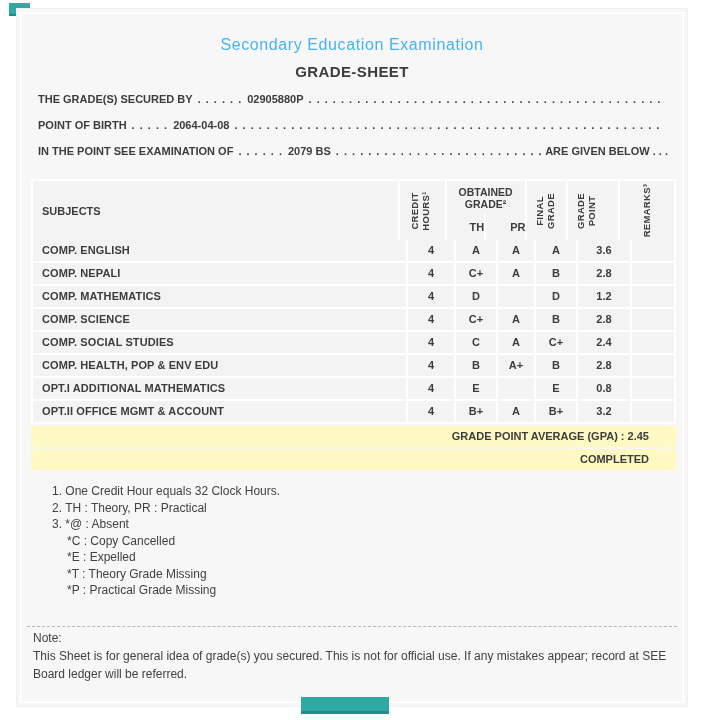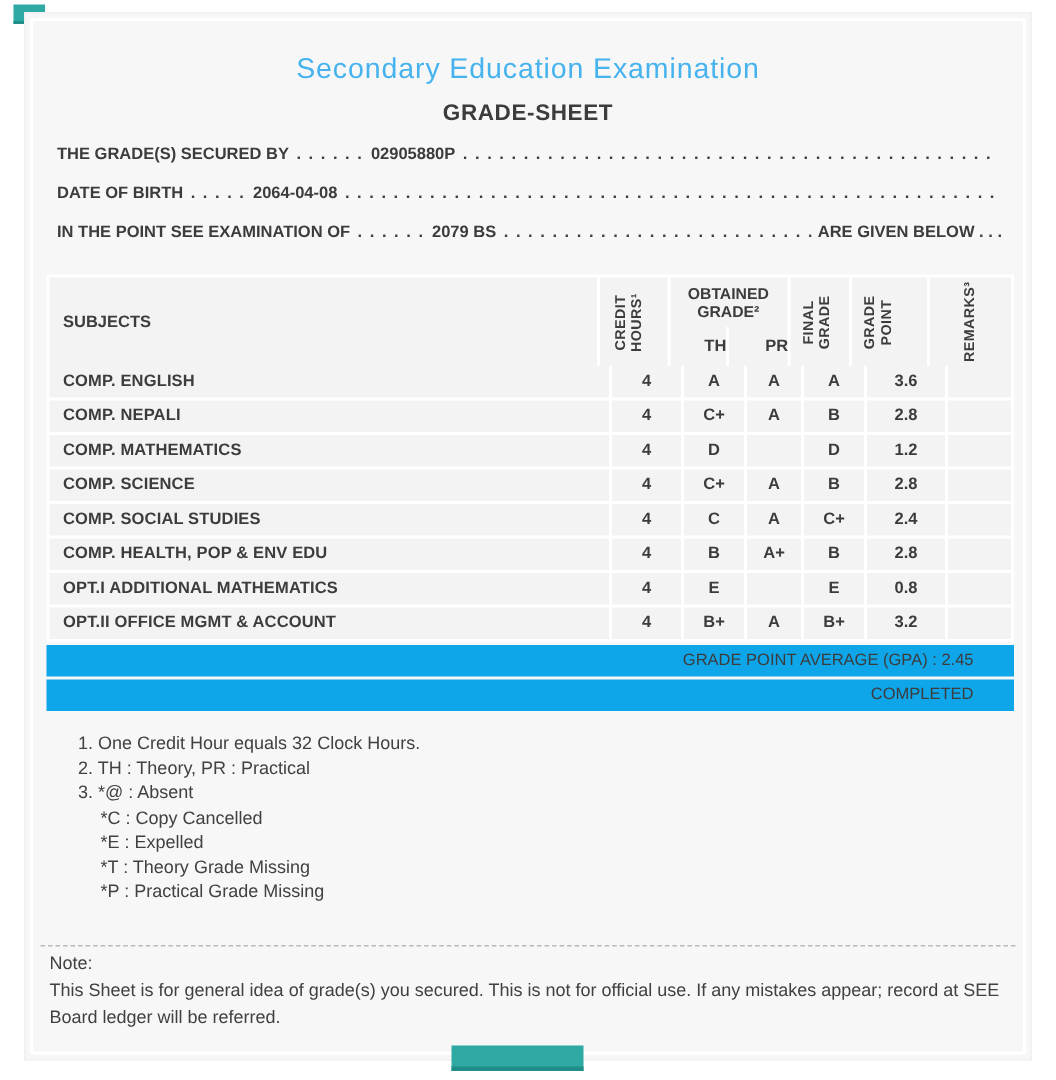--- a/index.html
+++ b/index.html
@@ -10,21 +10,21 @@
   
   .ph { background:#2fa9a3; border-bottom:3px solid #1f8e88; }
   .ph-top { position:absolute; left:9px; top:3px; width:21px; height:13px; border-bottom-width:2px; }
   .ph-bottom { position:absolute; left:301px; top:697px; width:88px; height:17px; }
 
   
   .card { position:absolute; left:16px; top:8px; width:672px; height:699px;
     background:#f7f7f7; border:1px solid #f0f0f0; padding:3px; }
   .card-inner { width:100%; height:100%; border:2px solid #ffffff; padding:0 4px; }
 
-  .title { margin-top:22px; text-align:center; font-size:19px; font-weight:normal;
+  .title { margin-top:22px; text-align:center; font-size:16px; font-weight:normal;
     color:#47b3ee; letter-spacing:0.6px; }
   .subtitle { margin-top:9px; text-align:center; font-size:15px; font-weight:bold;
     color:#3c3c3c; letter-spacing:0.4px; }
 
   
   .info-lines { margin:13px 10px 0 12px; }
   .info-line { display:flex; align-items:baseline; height:26px; font-size:11px;
     font-weight:bold; color:#3c3c3c; white-space:nowrap; }
   .info-line .dots { margin:0 5px; letter-spacing:1px; }
   .info-line .dots-fill { flex:1 1 auto; overflow:hidden; letter-spacing:1px; margin-left:5px; }
@@ -53,22 +53,22 @@
     text-align:center; white-space:pre-line; font-size:10.5px; line-height:12px; }
   .og-bottom { display:flex; height:26px; }
   .og-bottom span { flex:1 1 50%; display:flex; align-items:center; justify-content:center;margin-left:24px; }
   .og-bottom .og-th { border-right:2px solid #ffffff; }
 
   .drow .cell { height:21px; line-height:21px; text-align:center; }
   .drow .c-subj { text-align:left; padding-left:9px; letter-spacing:0.1px; }
 
   
   .summary { margin:2px 2px 0 5px; }
-  .sumrow { background:#0ea5e9; height:21px; line-height:21px; text-align:right;
-    padding-right:27px; font-size:11px; font-weight:normal; color:#3c3c3c; }
+  .sumrow { background:#fef9c3; height:21px; line-height:21px; text-align:right;
+    padding-right:27px; font-size:11px; font-weight:bold; color:#3c3c3c; }
   .sumrow + .sumrow { margin-top:2px; }
 
   
   .footnotes { margin:13px 10px 0 26px; font-size:12px; color:#414141; }
   .fnote { line-height:16.5px; }
   .fnote.indent { padding-left:15px; }
 
   
   .note-sep { margin:27px 1px 0 1px; border-top:1px dashed #b9b9b9; }
   .note { margin:3px 8px 0 7px; font-size:12px; color:#414141; }
@@ -91,21 +91,21 @@
       <div class="info-lines">
   <div class="info-line">
     <span class="lbl">THE GRADE(S) SECURED BY</span>
     <span class="dots">. . . . . .</span>
     <span class="val">02905880P</span>
     <span class="dots-fill">. . . . . . . . . . . . . . . . . . . . . . . . . . . . . . . . . . . . . . . . . . . . . . . . . . . . . . . . . . . . . . . . . . . . . . . . . . . . . . . . . . . . . . . . . . . . . . . . . . . . . . . . . . . . . . . . . . . . . . . . . . . . . . . . . . . . . . . . . . . . . . . . . . . . . . . . . . . . . . . . </span>
     <span class="tail"></span>
   </div>
 
   <div class="info-line">
-    <span class="lbl">DATE OF BIRTH</span>
+    <span class="lbl">POINT OF BIRTH</span>
     <span class="dots">. . . . .</span>
     <span class="val">2064-04-08</span>
     <span class="dots-fill">. . . . . . . . . . . . . . . . . . . . . . . . . . . . . . . . . . . . . . . . . . . . . . . . . . . . . . . . . . . . . . . . . . . . . . . . . . . . . . . . . . . . . . . . . . . . . . . . . . . . . . . . . . . . . . . . . . . . . . . . . . . . . . . . . . . . . . . . . . . . . . . . . . . . . . . . . . . . . . . . </span>
     <span class="tail"></span>
   </div>
 
   <div class="info-line">
     <span class="lbl">IN THE POINT SEE EXAMINATION OF</span>
     <span class="dots">. . . . . .</span>
     <span class="val">2079 BS</span>

